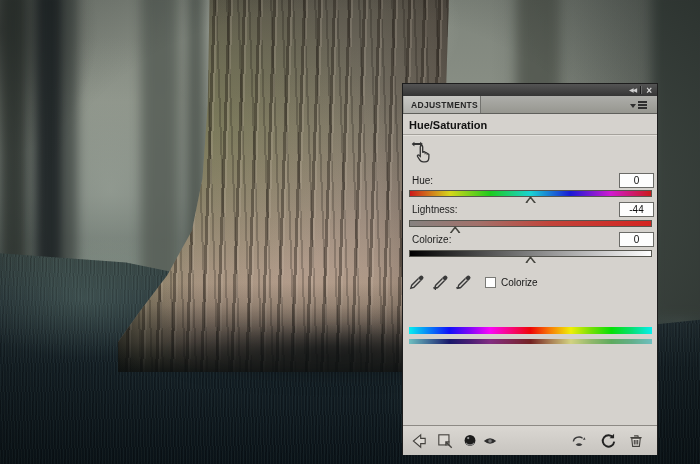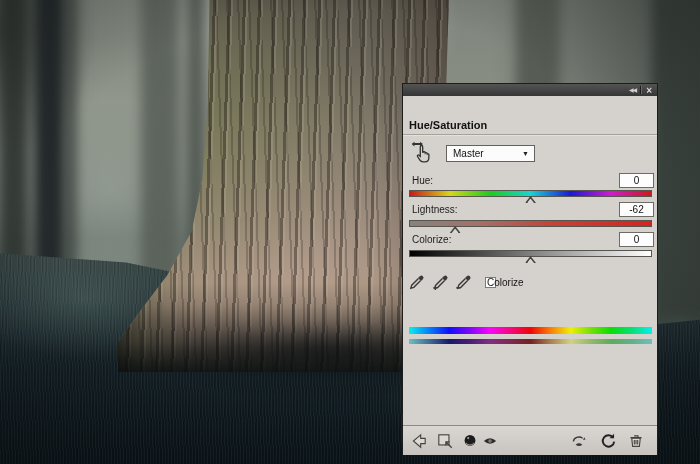--- a/index.html
+++ b/index.html
@@ -80,21 +80,21 @@
   .t-sat{background:linear-gradient(90deg,#868280 0%,#a2716a 28%,#c2443a 58%,#d42420 100%);}
   .t-light{background:linear-gradient(90deg,#000 0%,#808080 50%,#fff 100%);}
   .handles{position:absolute;left:6px;width:243px;height:8px;}
   .tri{position:absolute;top:0;width:11px;height:7px;transform:translateX(-50%);
        background:#45453f;clip-path:polygon(50% 0,100% 100%,0 100%);}
   .tri::after{content:"";position:absolute;left:2px;top:2.5px;width:7px;height:4.5px;
        background:#d9d6d1;clip-path:polygon(50% 0,100% 100%,0 100%);}
   .dropperbtn{position:absolute;top:189px;width:18px;height:18px;}
   .checkbox{position:absolute;left:82px;top:193px;width:11px;height:11px;background:#fff;
             border:1px solid #7a7a76;box-sizing:border-box;}
-  .cb-label{position:absolute;left:84px;top:193px;color:#161616;}
+  .cb-label{position:absolute;left:98px;top:193px;color:#161616;}
   .specbar{position:absolute;left:6px;width:243px;
     background:linear-gradient(90deg,hsl(180,95%,48%),hsl(210,95%,50%) 8.3%,hsl(240,95%,52%) 16.6%,hsl(270,95%,50%) 25%,hsl(300,95%,50%) 33.3%,hsl(330,95%,50%) 41.6%,hsl(0,95%,48%) 50%,hsl(30,95%,50%) 58.3%,hsl(60,95%,48%) 66.6%,hsl(90,95%,45%) 75%,hsl(120,95%,45%) 83.3%,hsl(150,95%,45%) 91.6%,hsl(180,95%,48%) 100%);}
   .sb1{top:243px;height:7px;}
   .sb2{top:255px;height:5px;filter:saturate(.38) brightness(.92);}
   .toolbar{position:absolute;left:0;right:0;top:341px;height:30px;
            background:linear-gradient(180deg,#dad7d2,#c7c4bf);border-top:1px solid #8d8a85;box-sizing:border-box;}
   .tbbtn{position:absolute;top:6px;width:18px;height:18px;}
   svg{display:block;}
 </style>
 </head>
@@ -117,44 +117,47 @@
   </div>
 
   <div class="panel">
 
     <div class="titlebar">
       <span class="tb-collapse">◀◀</span>
       <span class="tb-sep"></span>
       <span class="tb-close">×</span>
     </div>
 
+    <div class="tabstrip">
+      <div class="tab">ADJUSTMENTS</div>
+      <div class="panelmenu">
+        <span class="pm-tri"></span>
+        <span class="pm-lines"></span>
+      </div>
+    </div>
 
     <span class="adjtitle">Hue/Saturation</span>
     <div class="divider"></div>
 
     <div class="taticon">
       <svg width="24" height="24" viewBox="0 0 20 20">
         <path d="M2.2 3.4 l2.3-2 v1.2 h4.8 V1.4 l2.3 2 -2.3 2 V4.2 H4.5 v1.2 z" fill="#333"></path>
         <path d="M9.4 9 V5.6 a1 1 0 0 1 2 0 v4.6 l.3.05 c.1-.65 1.6-.6 1.7.1 l.1.5 c.3-.5 1.5-.4 1.6.25 l.1.6 c.4-.3 1.3-.2 1.4.45 l-.1 3.1 c-.1 1.9-1.3 3-3.2 3 h-1.6 c-1.2 0-2-.45-2.6-1.4 l-2-3.1 c-.5-.8.5-1.7 1.2-1.1 l1.1.95 z" fill="none" stroke="#333" stroke-width="1.1"></path>
       </svg>
-    </div>
-    <div class="dropdown dd-channel">
-      <span>Master</span>
-      <span class="dd-arrow">▼</span>
     </div>
 
     <span class="slabel" style="top:91px">Hue:</span>
     <div class="vbox" style="top:89px">0</div>
     <div class="track t-hue" style="top:106px"></div>
     <div class="handles" style="top:112px">
       <div class="tri" style="left: 50%;"></div>
     </div>
 
     <span class="slabel" style="top:120px">Lightness:</span>
-    <div class="vbox" style="top:118px">-62</div>
+    <div class="vbox" style="top:118px">-44</div>
     <div class="track t-sat" style="top:136px"></div>
     <div class="handles" style="top:142px">
       <div class="tri" style="left: 19%;"></div>
     </div>
 
     <span class="slabel" style="top:150px">Colorize:</span>
     <div class="vbox" style="top:148px">0</div>
     <div class="track t-light" style="top:166px"></div>
     <div class="handles" style="top:172px">
       <div class="tri" style="left: 50%;"></div>

